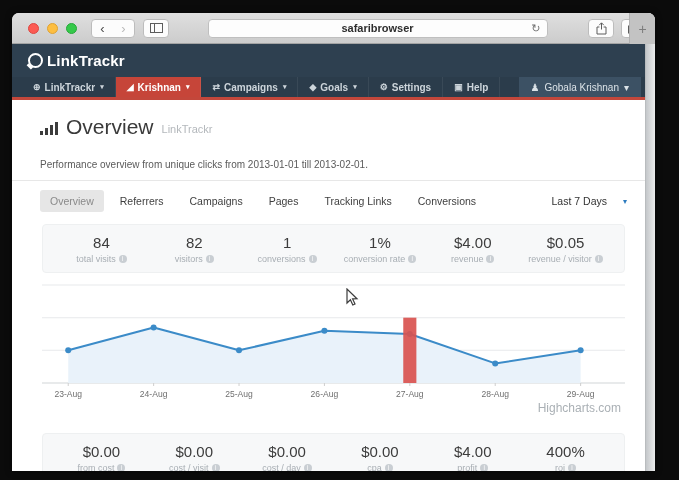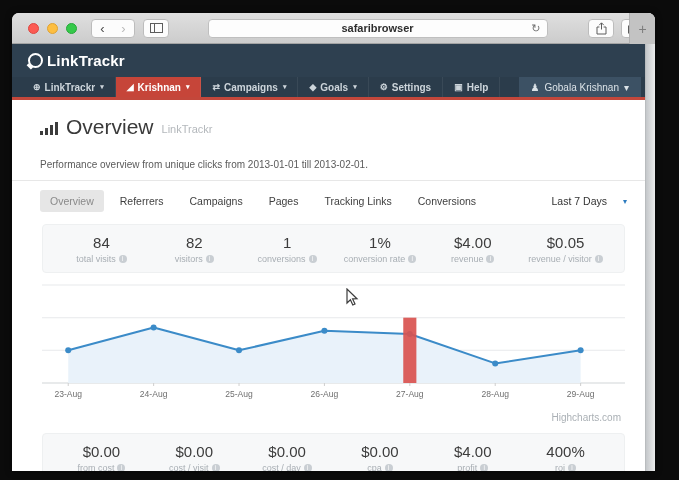--- a/index.html
+++ b/index.html
@@ -79,21 +79,21 @@
                 display:flex; padding:9px 12px 8px; }
   .stat { flex:1; text-align:center; }
   .stat .val { font-size:15px; color:#3c3c3c; font-weight:500; }
   .stat .lbl { font-size:9px; color:#a8aeb4; margin-top:3px; display:flex; justify-content:center; gap:3px; align-items:center; }
   .info-dot { display:inline-block; width:8px; height:8px; border-radius:50%; background:#c9ced3; color:#fff;
               font-size:6.5px; line-height:8px; text-align:center; font-style:normal; }
   .info-dot::after { content:"i"; }
 
   .chart-wrap { margin:4px 30px 8px; height:148px; position:relative; }
   .chart-wrap svg { display:block; width:100%; height:133px; }
-  .credit { position:absolute; right:4px; bottom:2px; font-size:10px; color:#aab0b5; }
+  .credit { position:absolute; right:4px; bottom:10px; font-size:12px; color:#aab0b5; }
 
   
   .cursor { position:absolute; left:346px; top:288px; z-index:99; pointer-events:none; }
 </style>
 </head>
 <body>
 
 <div class="window">
 
   <div class="toolbar">

